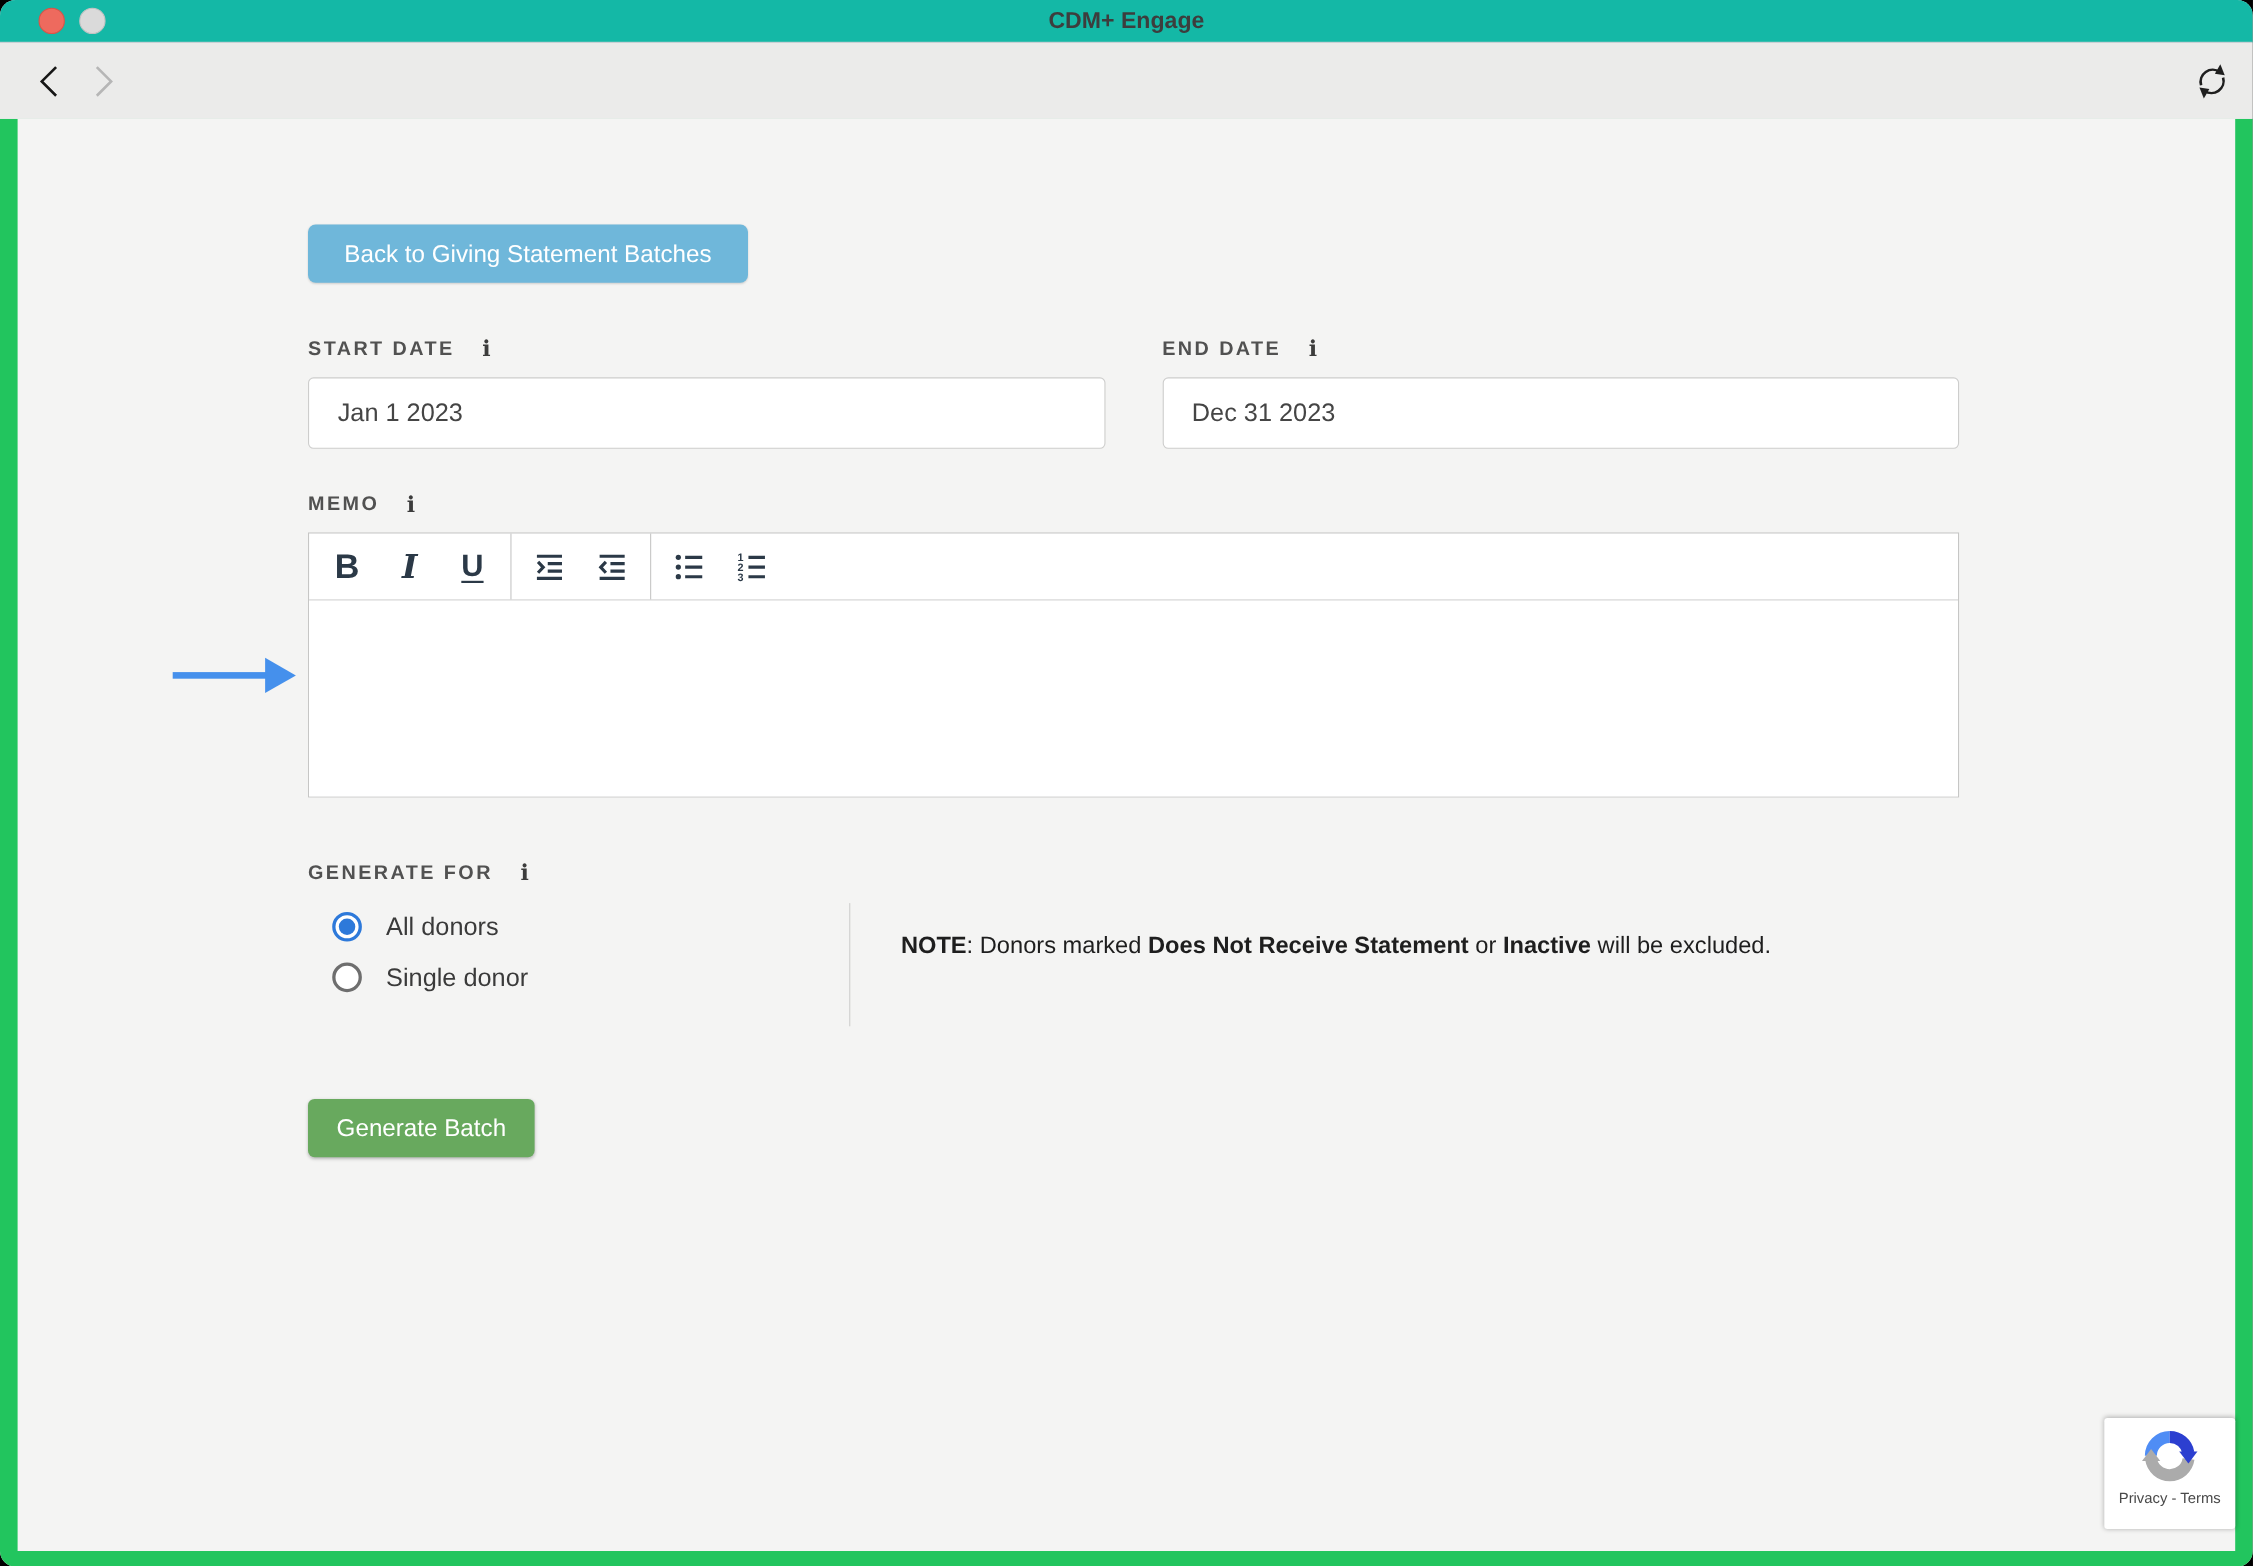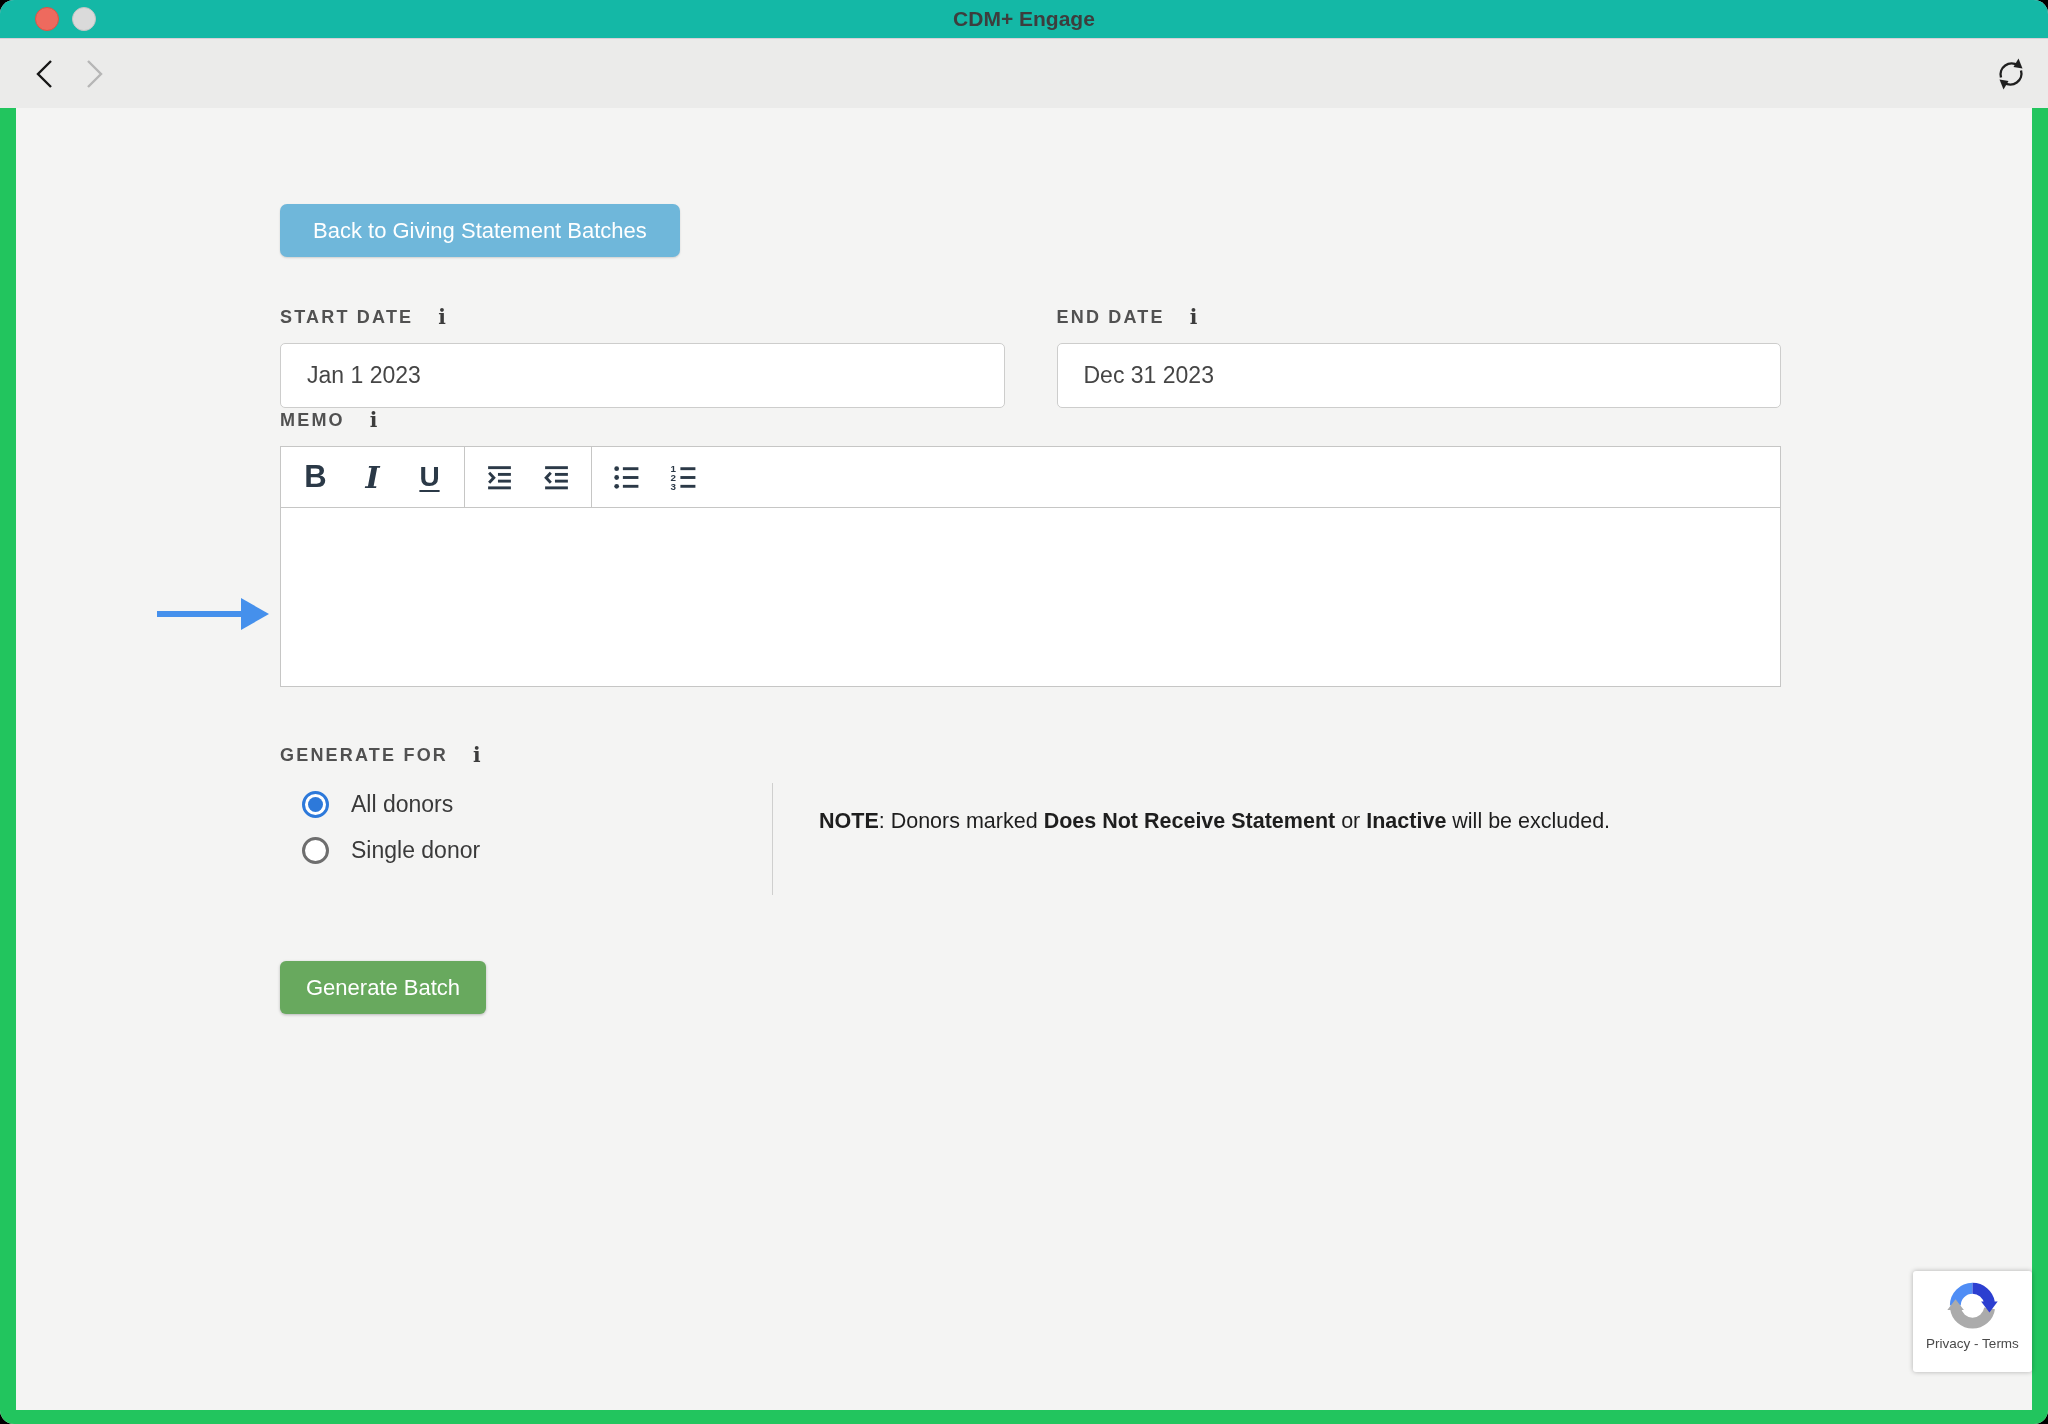--- a/index.html
+++ b/index.html
@@ -44,21 +44,21 @@
   .label-row { display:flex; align-items:center; gap:25px; margin-bottom:14px; }
   .field-label { font-size:18px; font-weight:700; color:#515151; letter-spacing:2.2px; }
   .info-i { font-family:"DejaVu Serif", serif; font-weight:700; font-size:20px; color:#3c3c3c; cursor:pointer; }
 
   .dates-row { display:flex; gap:52px; margin-top:48px; }
   .date-col { flex:1; }
   .text-input {
     width:100%; height:65px; background:#fff; border:1px solid #cdcdcc; border-radius:5px;
     font-size:23px; color:#454545; padding:0 26px; font-family:inherit;
   }
-  .memo-block { }
+  .memo-block { margin-top:38px; }
   .editor { border:1px solid #c6c6c5; background:#fff; }
   .editor-toolbar { height:61px; border-bottom:1px solid #c6c6c5; display:flex; align-items:stretch; }
   .tb-group { display:flex; align-items:center; padding:0 6px; }
   .tb-group + .tb-group { border-left:1px solid #c6c6c5; }
   .tb-btn {
     width:57px; height:100%; display:flex; align-items:center; justify-content:center;
     background:none; border:none; color:#2b3947; cursor:pointer; font-family:inherit;
   }
   .tb-bold { font-size:31px; font-weight:800; }
   .tb-italic { font-family:"DejaVu Serif", serif; font-style:italic; font-size:30px; font-weight:600; }
@@ -84,21 +84,21 @@
     box-shadow:0 1px 3px rgba(0,0,0,.25);
   }
   
   .anno-arrow { position:absolute; left:141px; top:490px; width:112px; height:32px; }
   .anno-shaft { position:absolute; left:0; top:13px; width:86px; height:6px; background:#4590ec; }
   .anno-head { position:absolute; left:84px; top:0; width:0; height:0;
     border-left:28px solid #4590ec; border-top:16px solid transparent; border-bottom:16px solid transparent; }
 
   
   .recaptcha {
-    position:absolute; right:0; bottom:38px; width:119px; height:101px;
+    position:absolute; right:0; bottom:20px; width:119px; height:101px;
     background:#fff; border-radius:3px; box-shadow:0 0 5px rgba(0,0,0,.28);
     display:flex; flex-direction:column; align-items:center; cursor:pointer;
   }
   .recaptcha svg { margin-top:7px; }
   .recaptcha-text { font-size:13.5px; color:#4a4a4a; margin-top:3px; }
 
   .icon-stroke { stroke:#2b3947; stroke-width:2.8; fill:none; }
 </style>
 </head>
 <body>

